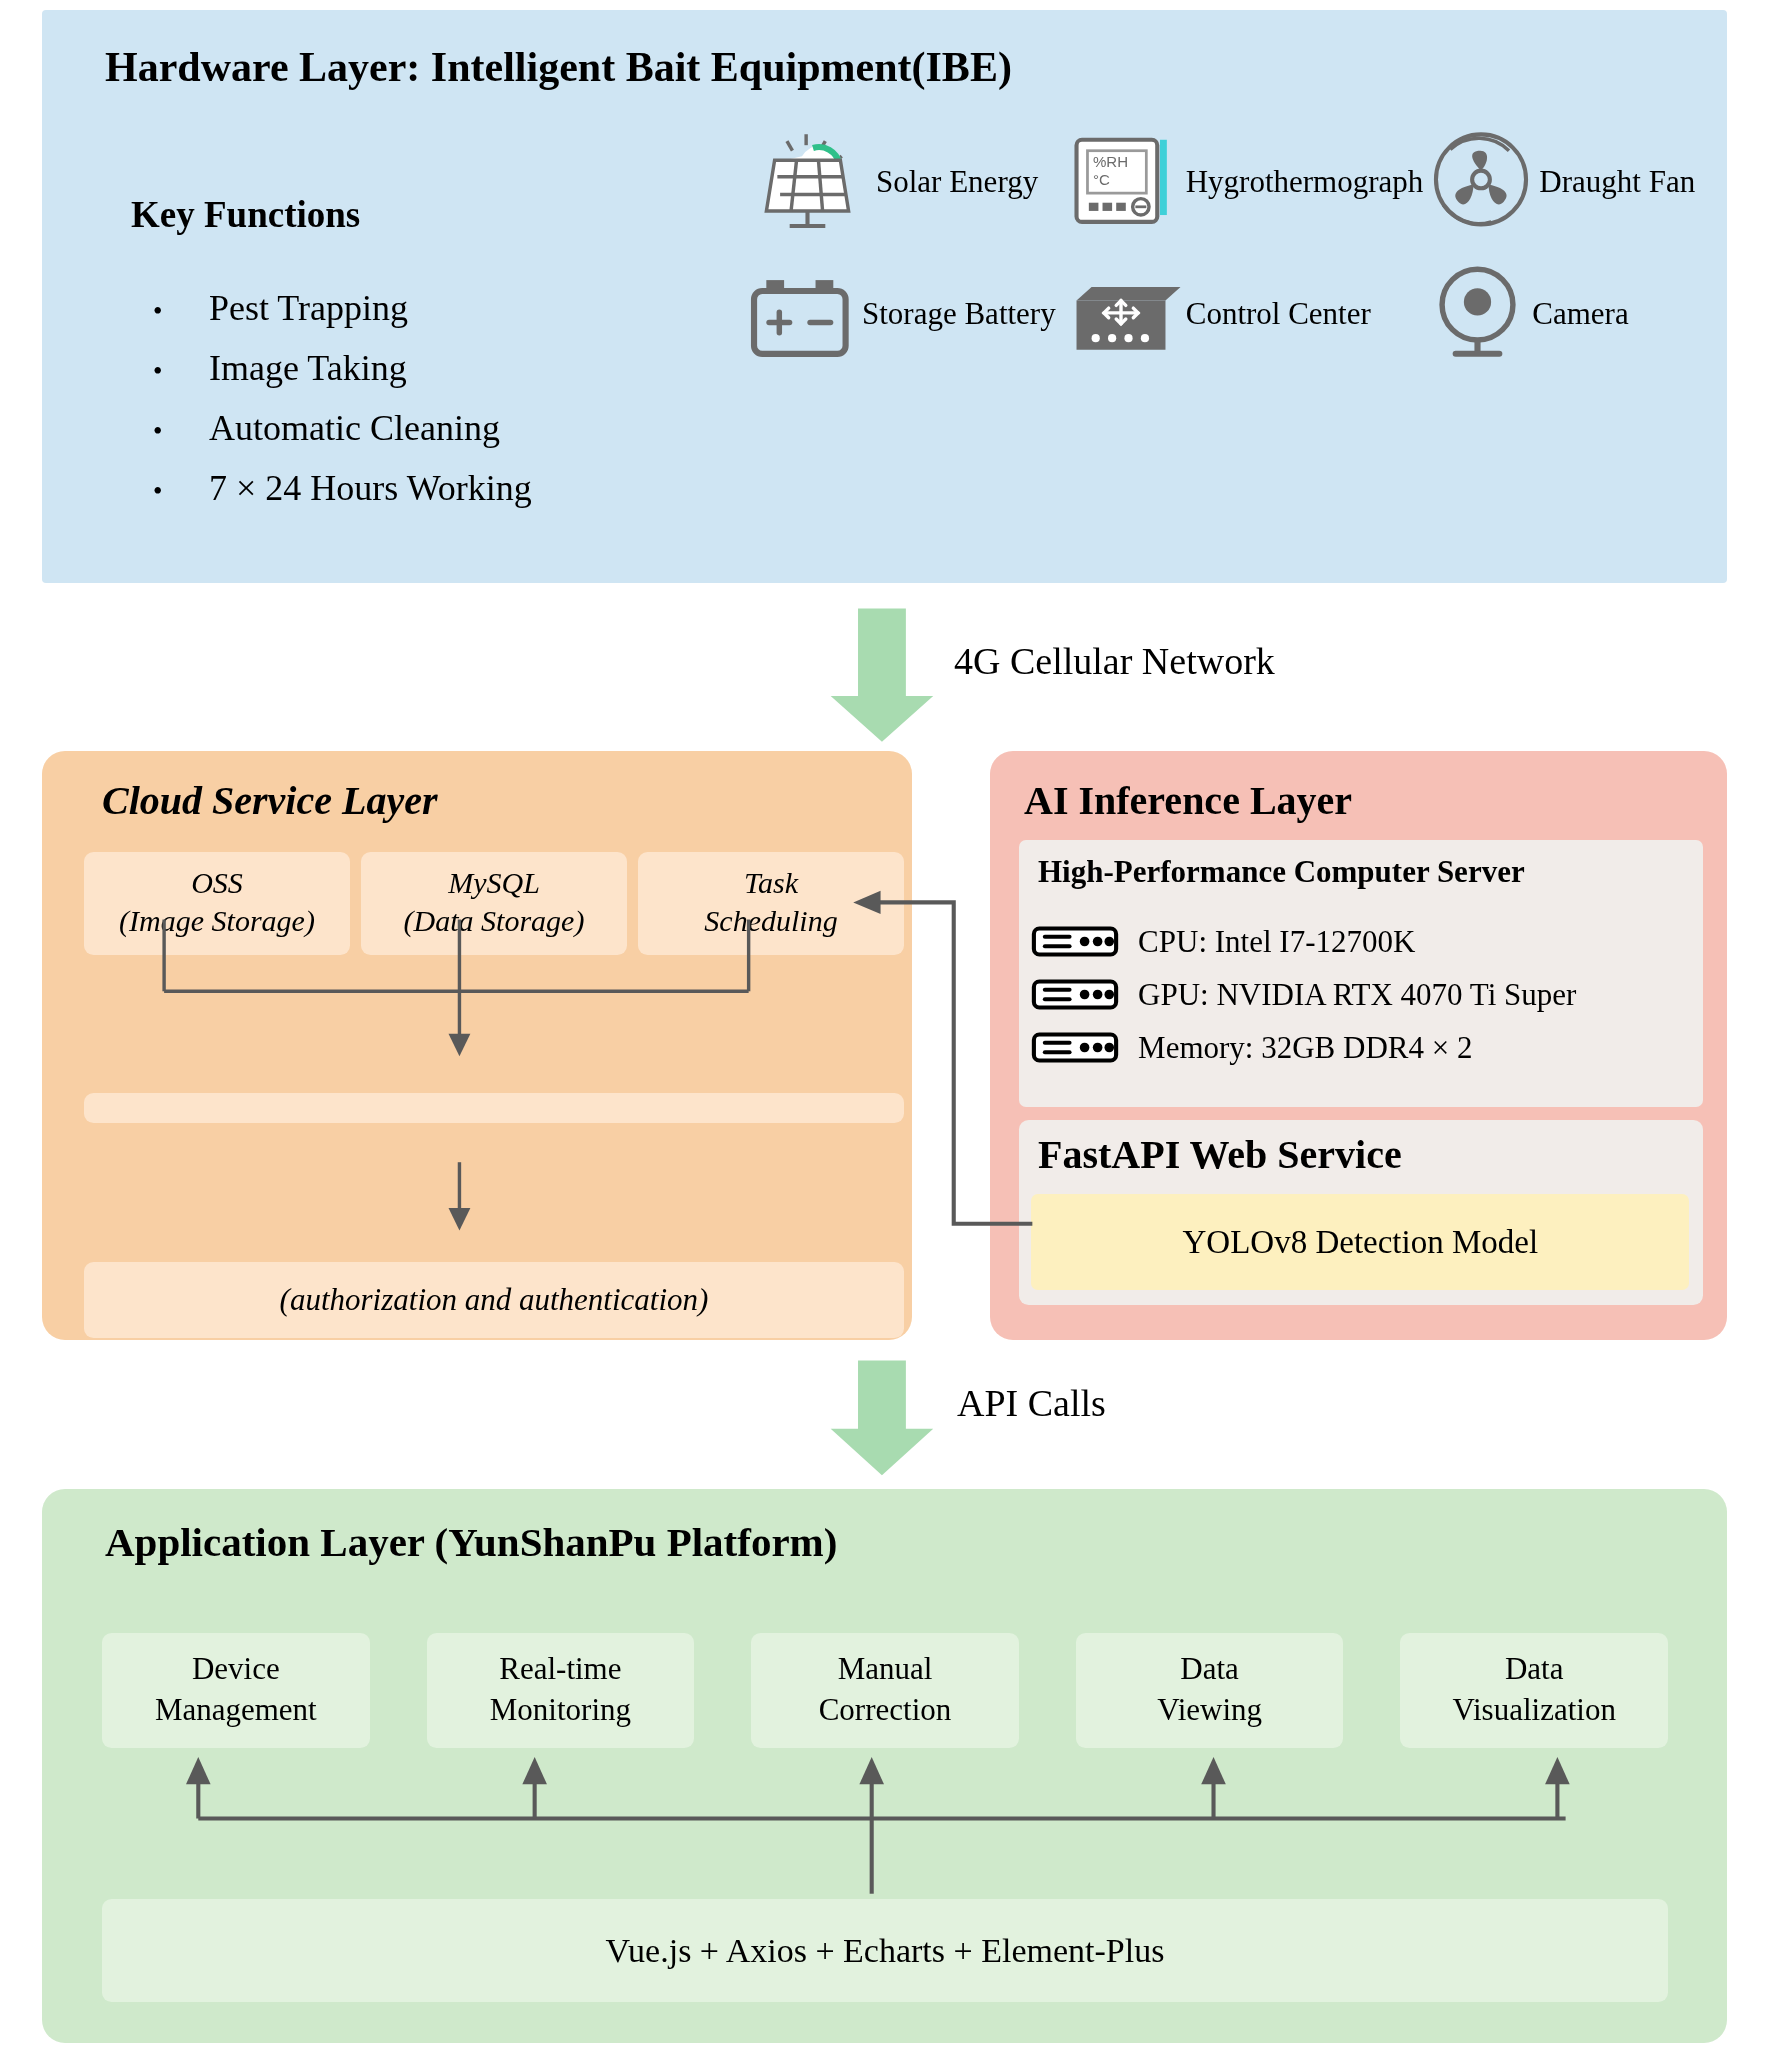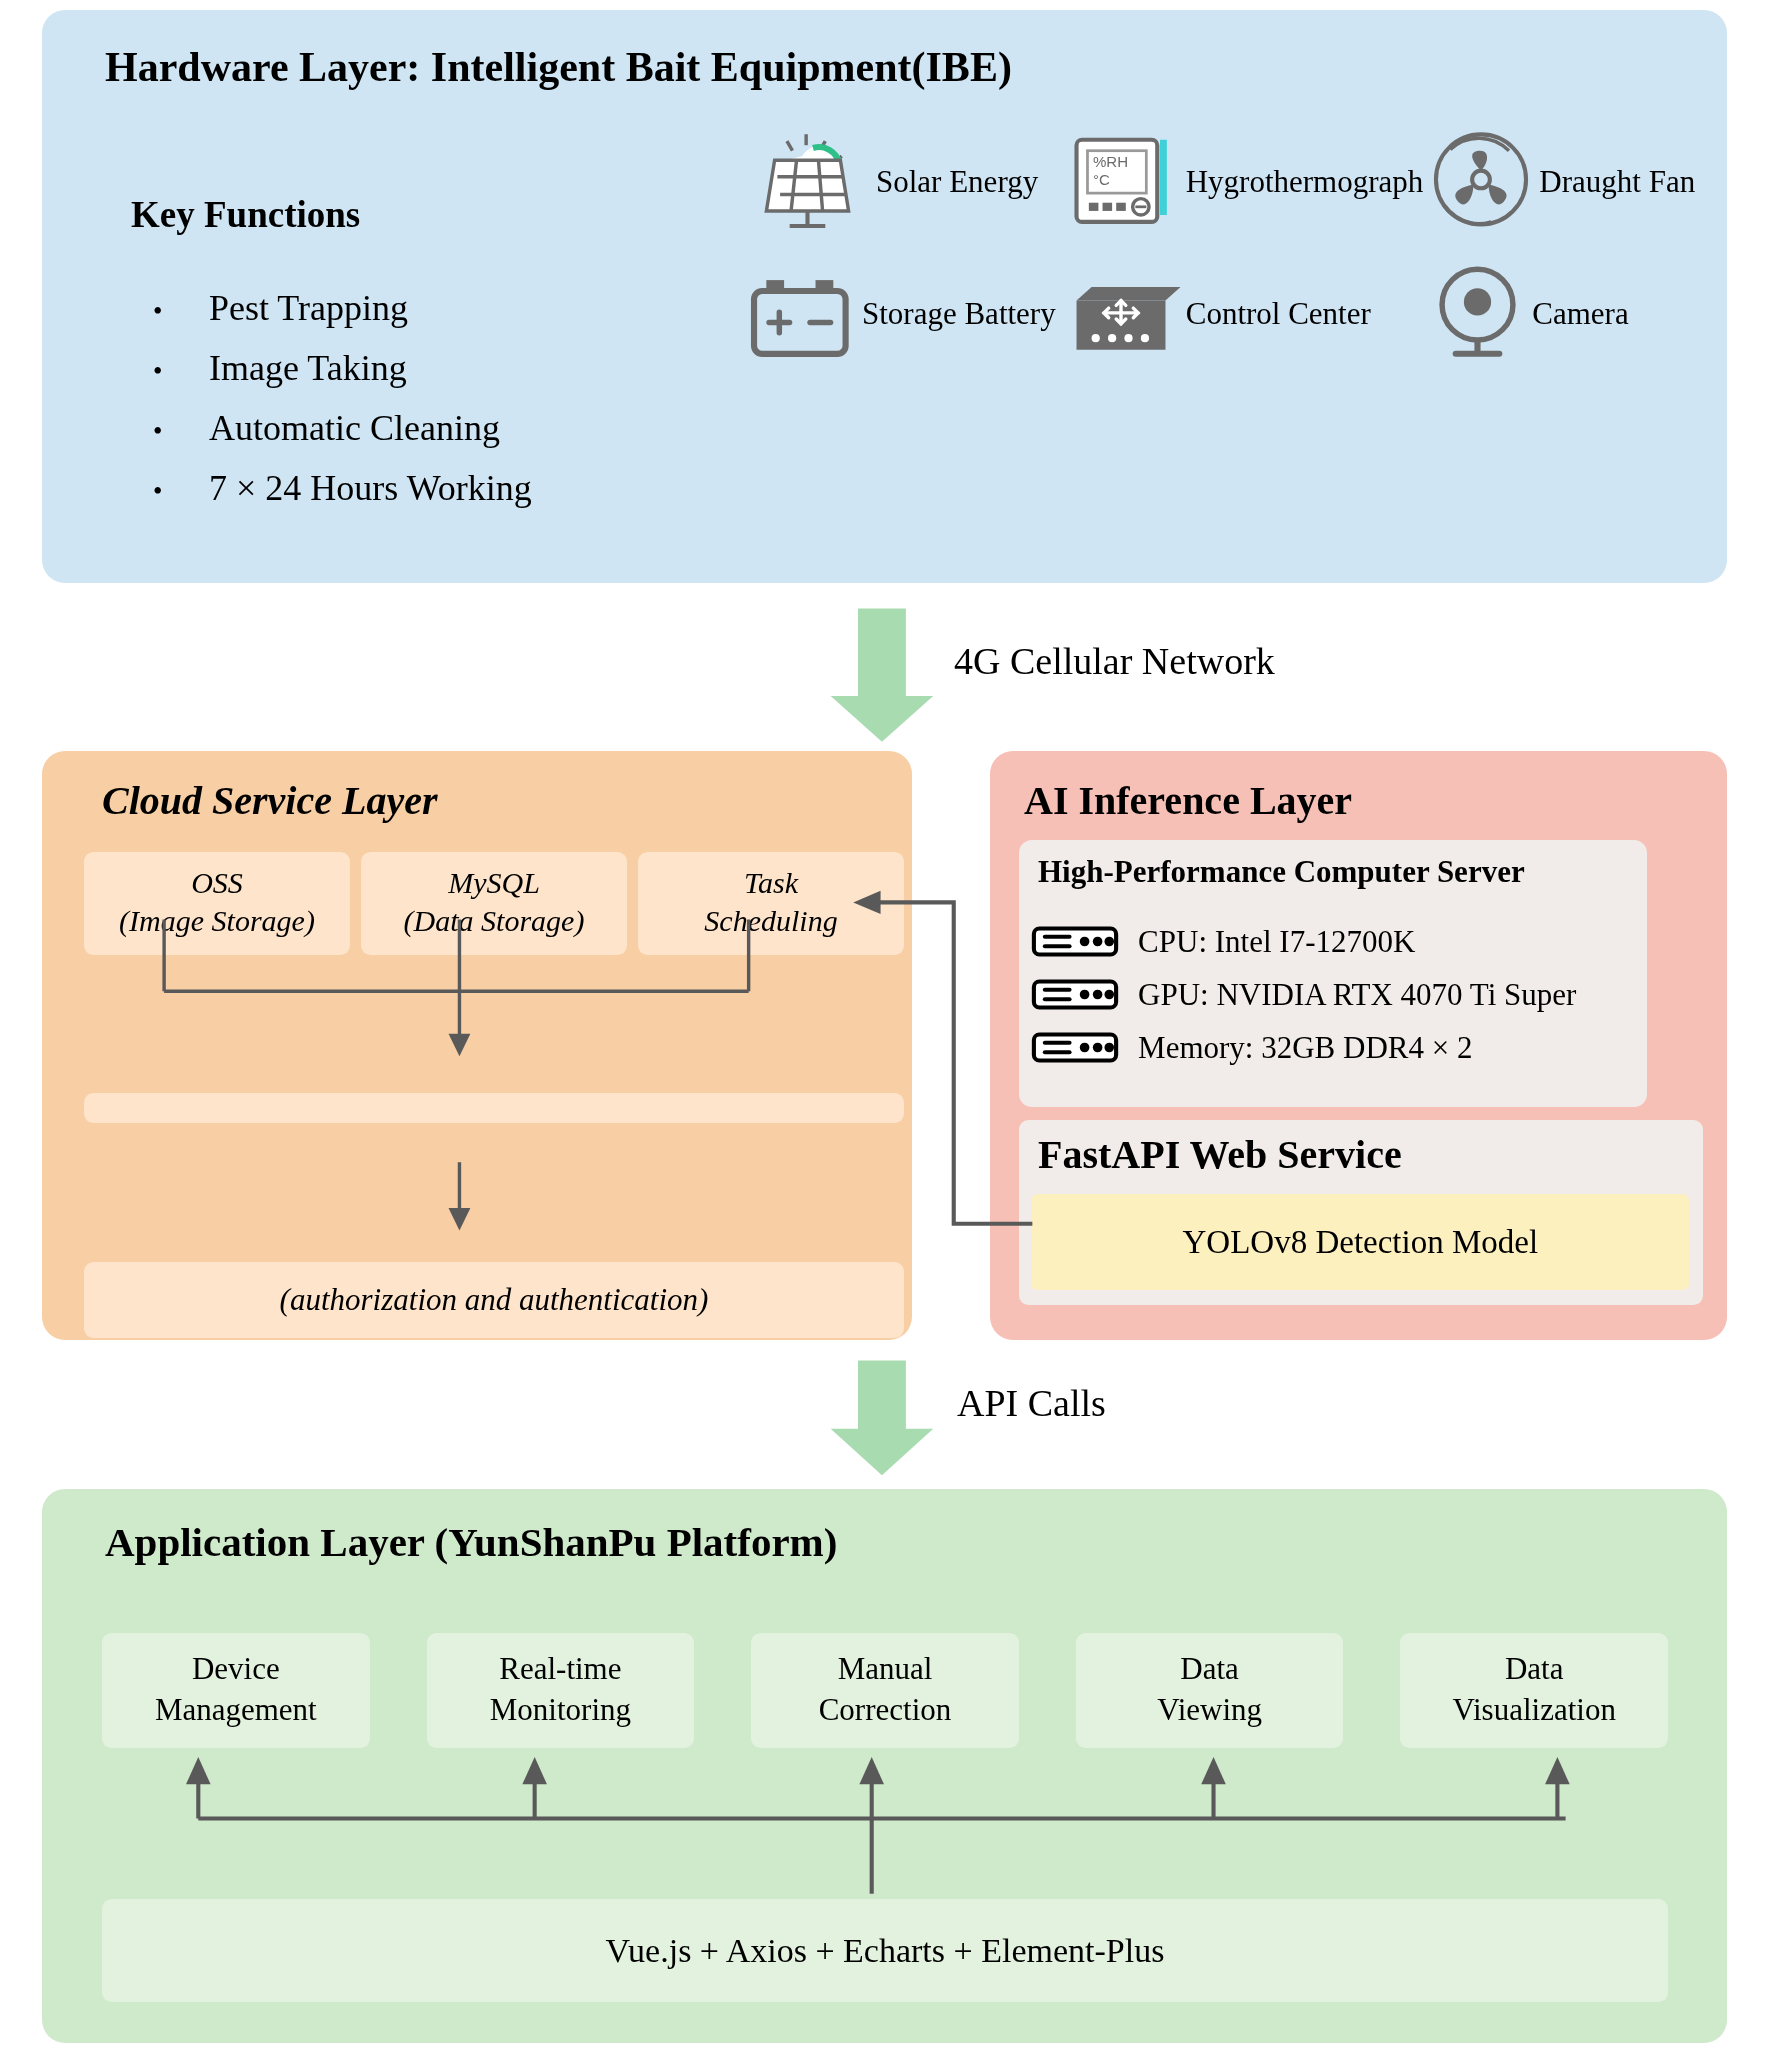--- a/index.html
+++ b/index.html
@@ -24,21 +24,21 @@
   }
 
   
   .hw-layer {
     position: absolute;
     left: 42px;
     top: 9.6px;
     width: 1685px;
     height: 573px;
     background: #cfe5f3;
-    border-radius: 23px;
+    border-radius: 4px;
     box-sizing: border-box;
   }
   .hw-title {
     position: absolute;
     left: 63px;
     top: 33px;
     font-size: 42px;
     font-weight: bold;
     letter-spacing: 0px;
   }
@@ -165,24 +165,24 @@
     position: absolute;
     left: 34px;
     top: 26px;
     font-size: 40px;
     font-weight: bold;
   }
   .ai-card {
     position: absolute;
     left: 29px;
     top: 89px;
-    width: 628px;
+    width: 684px;
     height: 267px;
     background: #f1ece9;
-    border-radius: 13px;
+    border-radius: 7px;
   }
   .ai-card-title {
     position: absolute;
     left: 19px;
     top: 13.7px;
     font-size: 31px;
     font-weight: bold;
   }
   .spec-rows {
     position: absolute;

